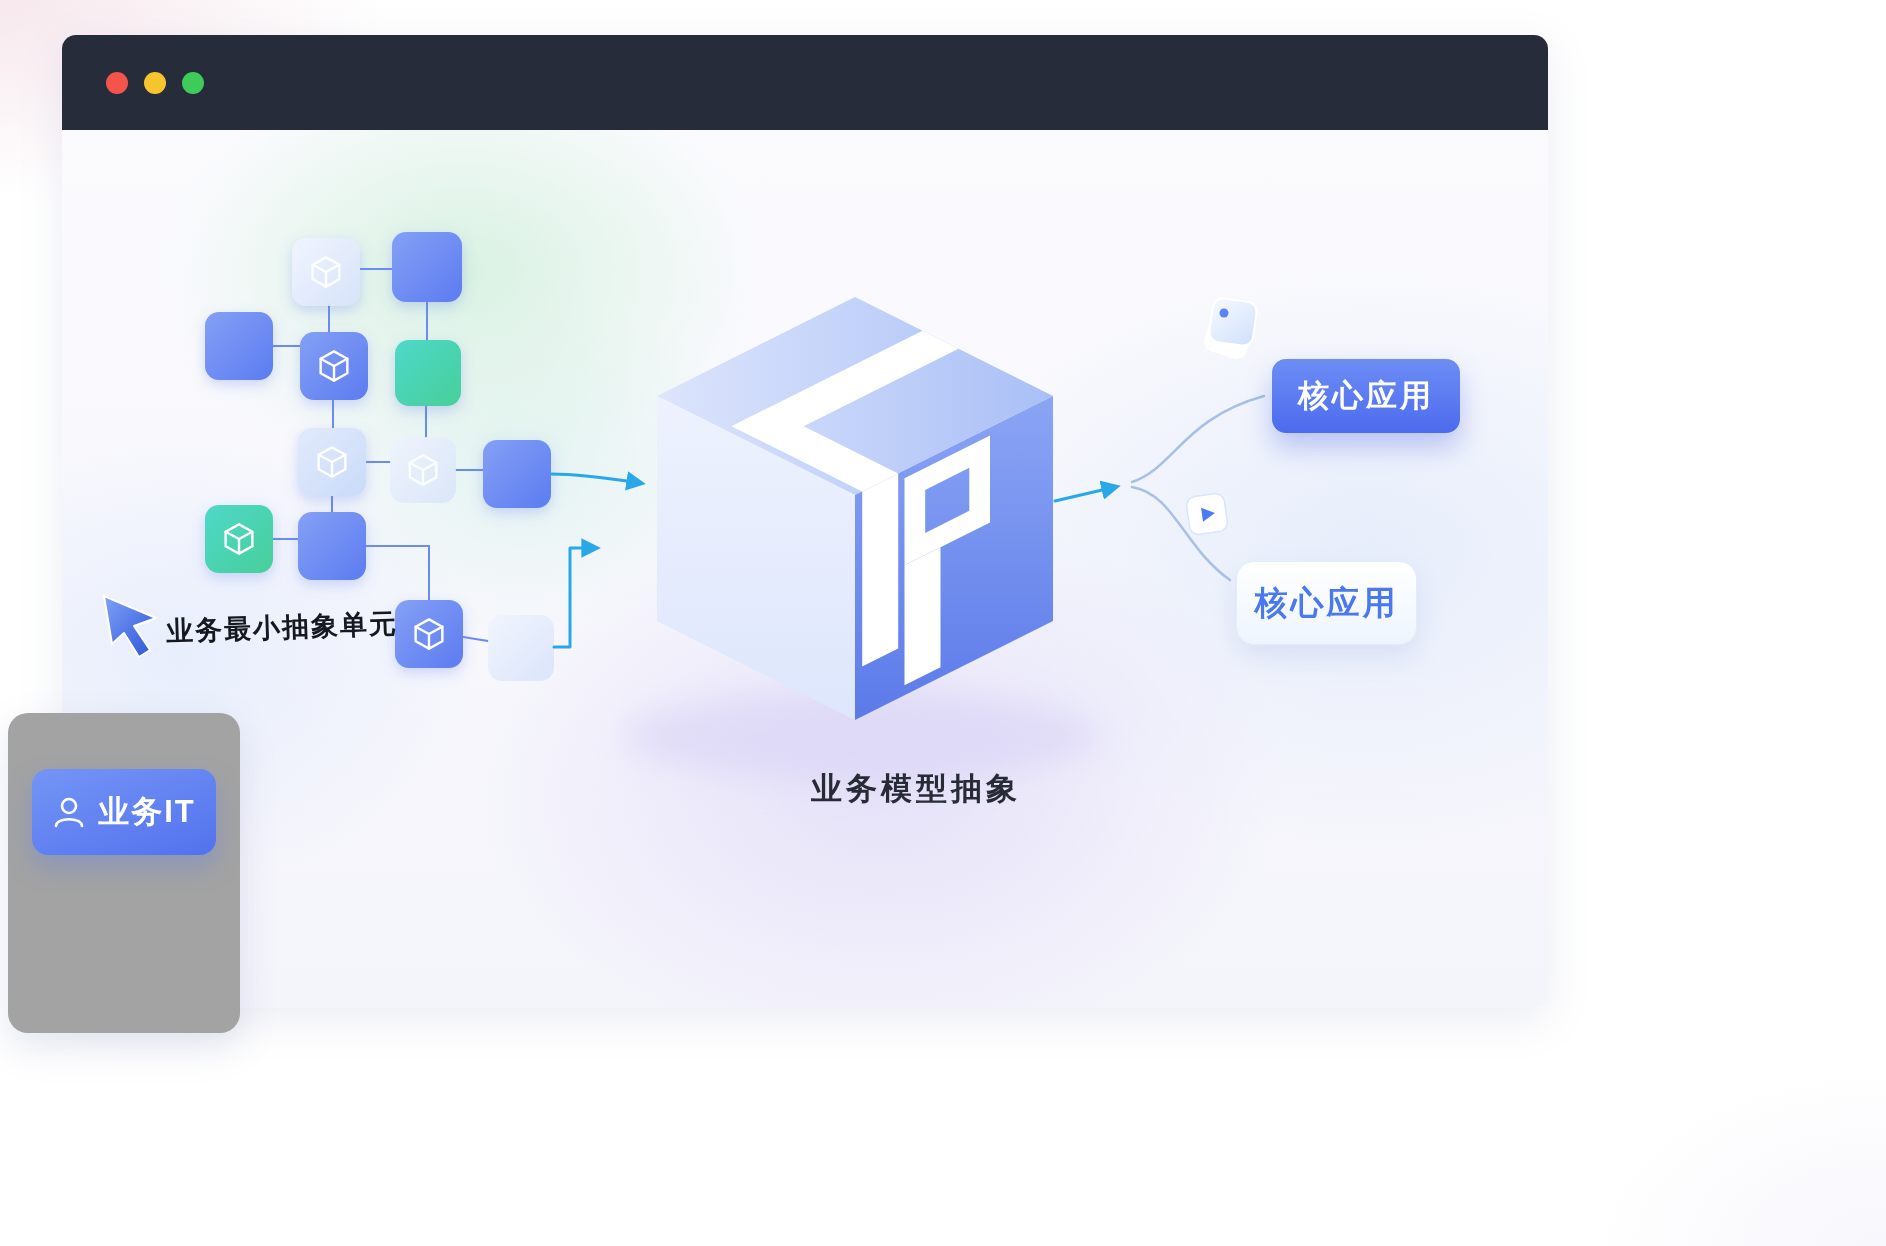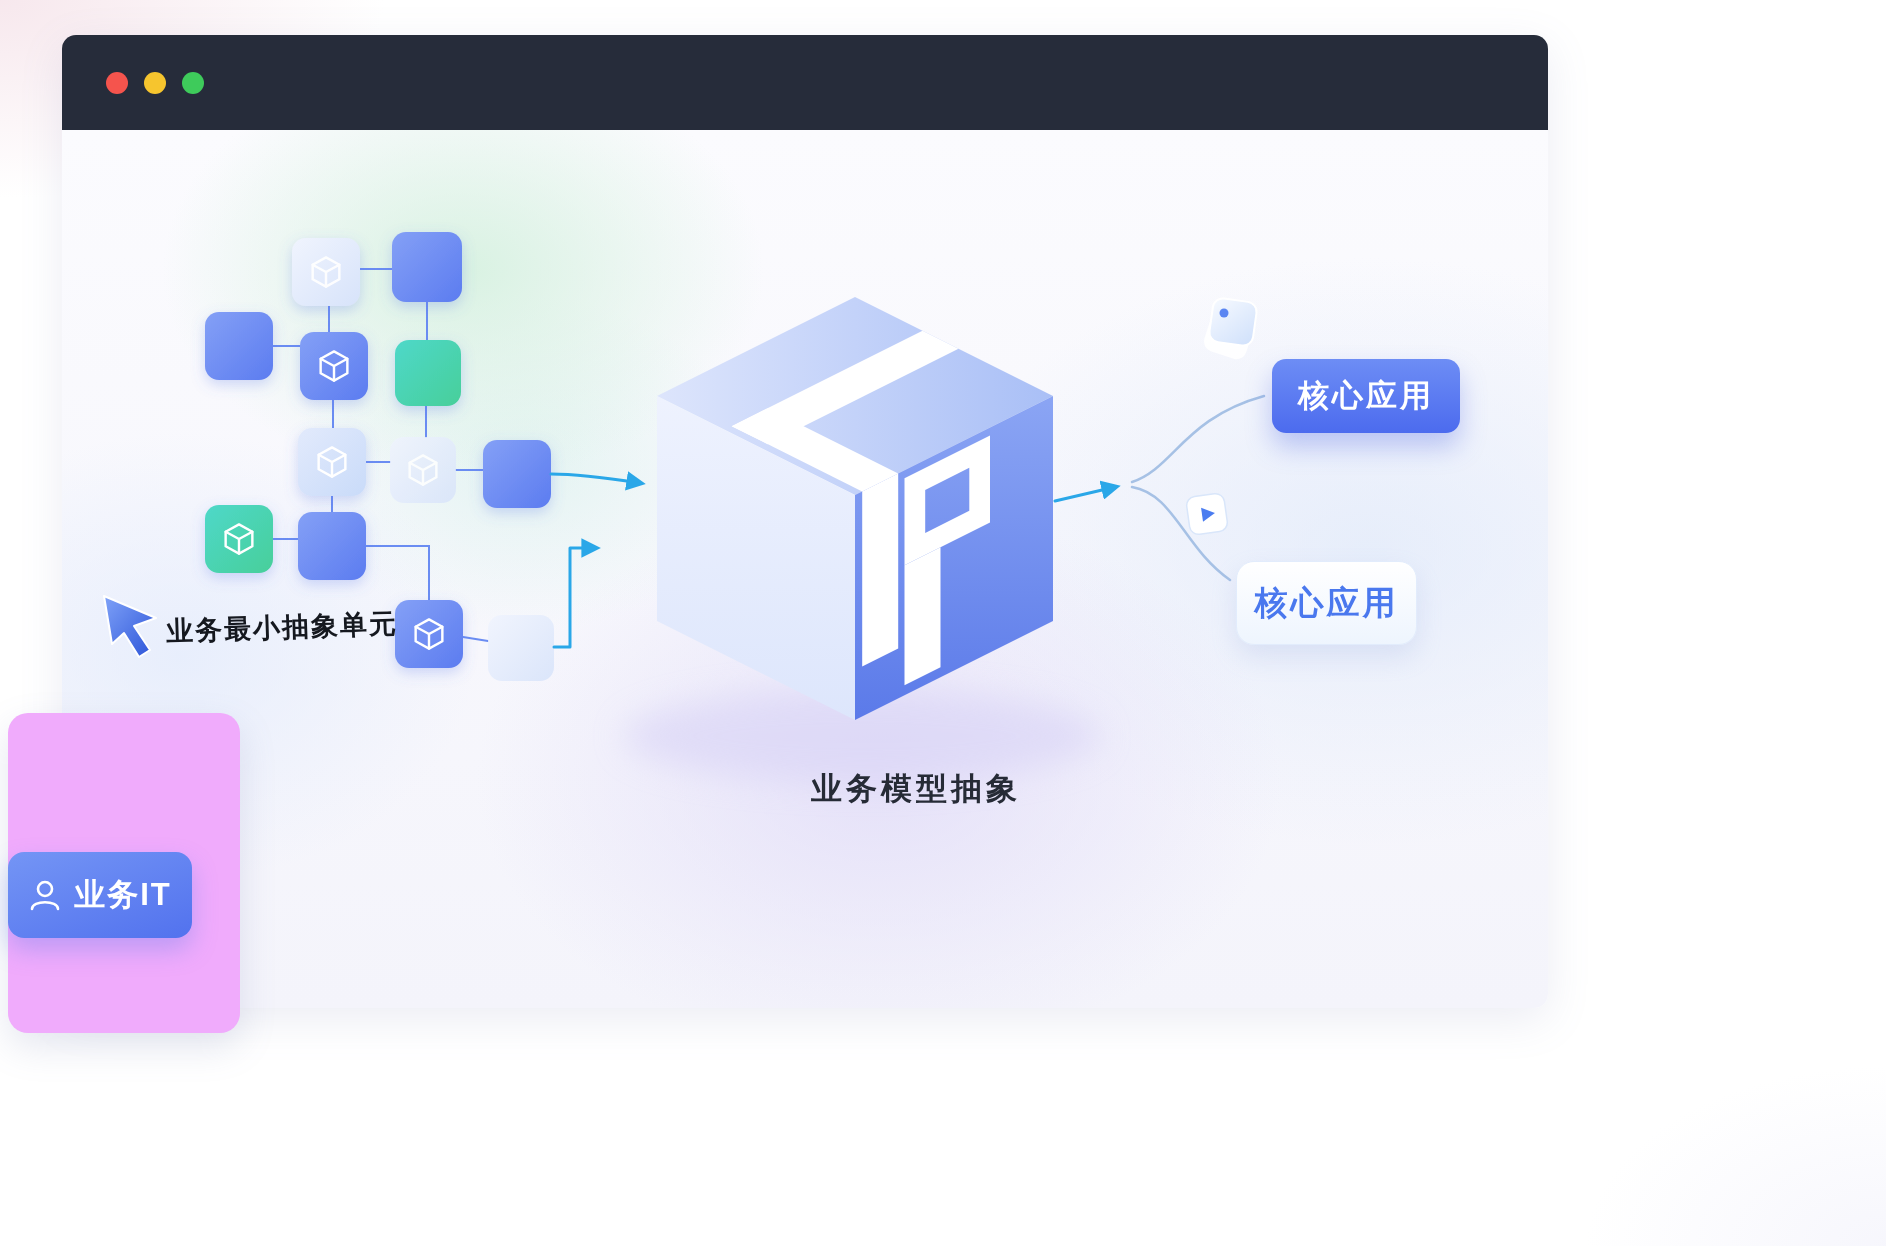--- a/index.html
+++ b/index.html
@@ -55,23 +55,23 @@
     box-shadow:0 14px 26px rgba(86,110,230,.35);
   }
   .output-soft {
     left:1174px; top:431px; width:181px; height:84px; border-radius:18px;
     background:linear-gradient(180deg,#ffffff,#eef5fe); border:1px solid #e2ecfc;
     color:#4a78ee; font-size:33px;
     box-shadow:0 12px 26px rgba(140,160,220,.2);
   }
   .role-card {
     position:absolute; left:8px; top:713px; width:232px; height:320px;
-    background:#f0abfc; border-radius:20px; z-index:10;
+    background:#a3a3a3; border-radius:20px; z-index:10;
     box-shadow:0 14px 36px rgba(110,120,170,.18);
-    display:flex; flex-direction:row; align-items:center; padding-top:44px; gap:30px;
+    display:flex; flex-direction:column; align-items:center; padding-top:56px; gap:30px;
   }
   .role-btn {
     width:184px; height:86px; border-radius:16px; cursor:pointer;
     display:flex; align-items:center; justify-content:center; gap:12px;
     font-size:31px; font-weight:700; letter-spacing:2px;
   }
   .role-btn.solid {
     background:linear-gradient(160deg,#7495f5,#5272ee); color:#ffffff;
     box-shadow:0 12px 24px rgba(95,125,235,.35);
   }

